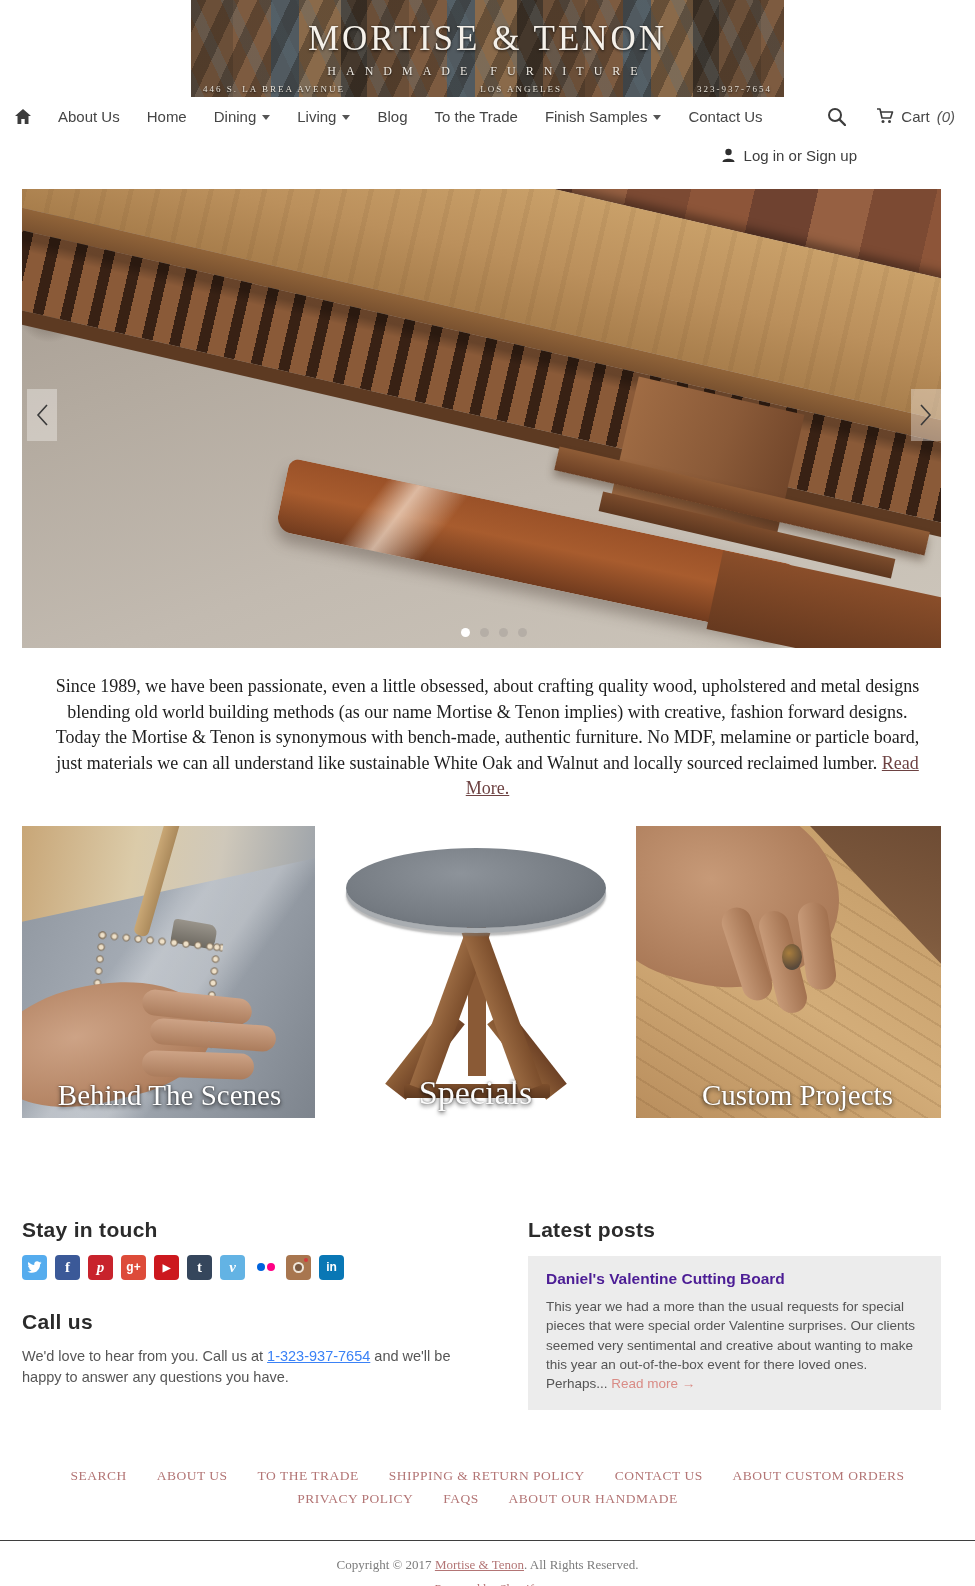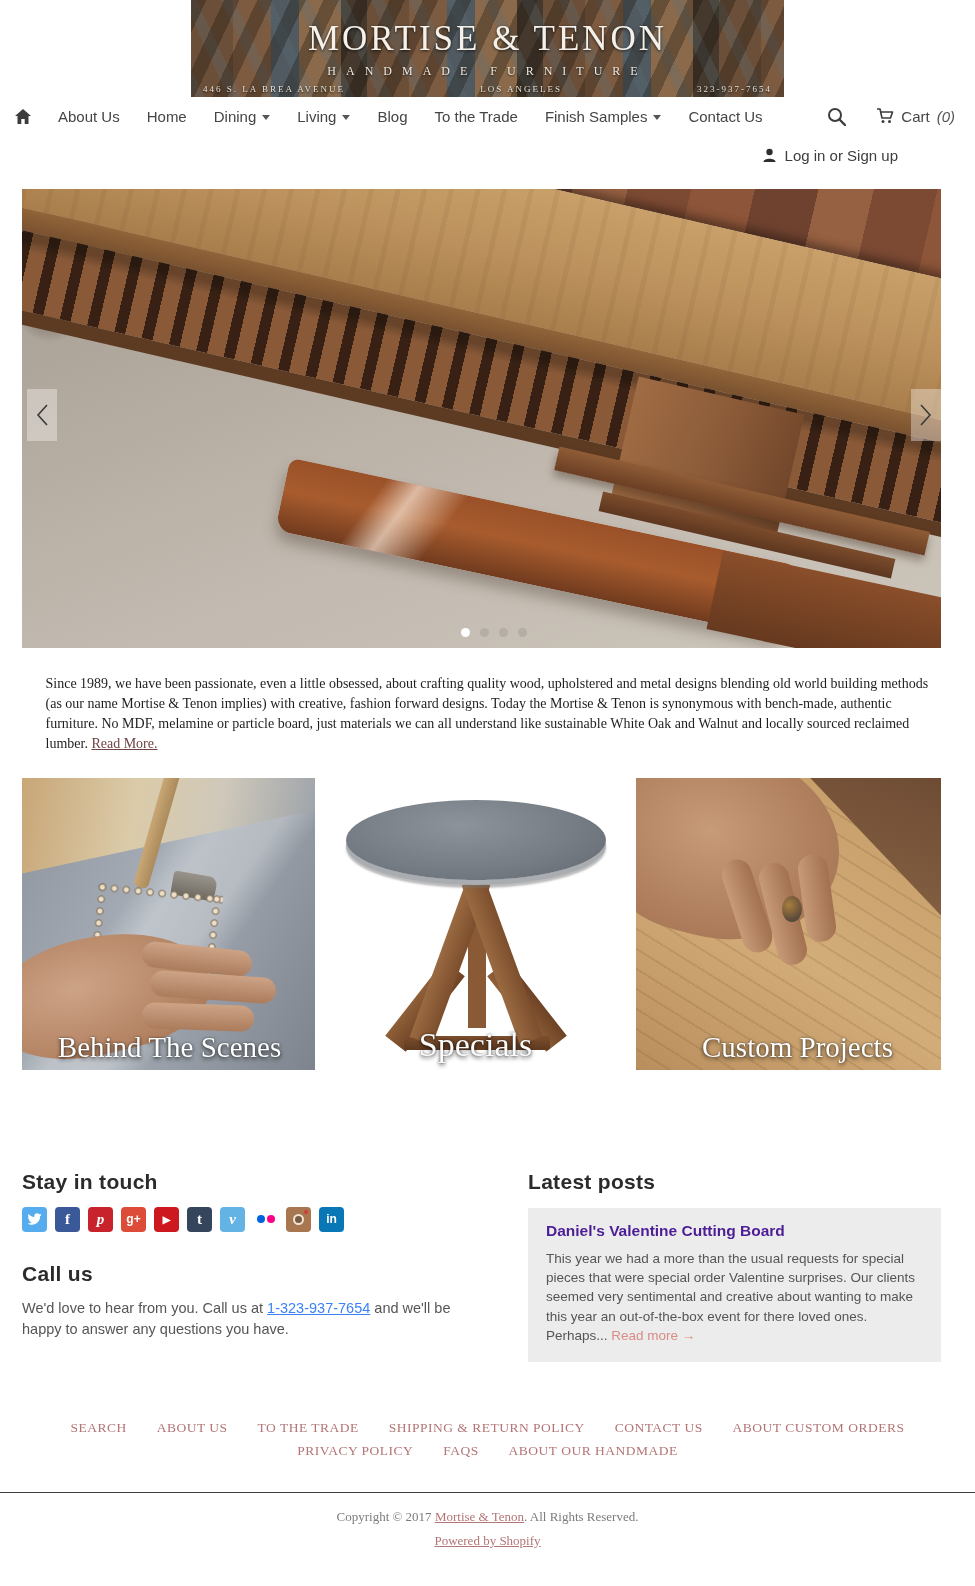--- a/index.html
+++ b/index.html
@@ -52,21 +52,21 @@
     width:0; height:0; border-left:4px solid transparent; border-right:4px solid transparent;
     border-top:5px solid #555; display:inline-block; margin-top:2px;
   }
   .nav-right { margin-left:auto; display:flex; gap:30px; }
   .cart-group { display:flex; align-items:center; gap:7px; }
   .cart-count { font-style:italic; color:#555; }
   .icon-svg { display:block; }
 
   .login-row {
     display:flex; justify-content:flex-end; align-items:center;
-    padding-right:77px; height:30px; margin-top:7px; font-size:15px; color:#3d3d3d;
+    padding-right:118px; height:30px; margin-top:7px; font-size:15px; color:#3d3d3d;
   }
   .login-link { display:flex; align-items:center; gap:8px; }
 
   
   .hero {
     position:relative; width:919px; height:459px; margin:19px auto 0 22px;
     overflow:hidden;
     background:
       radial-gradient(circle at 6% 10%, rgba(55,45,40,.55) 0 14px, rgba(55,45,40,0) 42px),
       radial-gradient(circle at 3% 26%, rgba(70,58,48,.45) 0 10px, rgba(70,58,48,0) 34px),
@@ -109,22 +109,22 @@
     cursor:pointer; z-index:5;
   }
   .arrow-left { left:5px; } .arrow-right { right:0px; }
   .hero-dots { position:absolute; bottom:11px; left:50%; transform:translateX(12px) translateX(-50%);
     display:flex; gap:10px; z-index:5; }
   .dot { width:9px; height:9px; border-radius:50%; background:#b5aea6; cursor:pointer; }
   .dot.active { background:#ffffff; }
 
   
   .intro {
-    width:884px; margin:26px auto 12px; text-align:left;
-    font-family:"Liberation Serif", serif; font-size:14px; line-height:1.42; color:#1e1e1e;
+    width:884px; margin:26px auto 12px; text-align:center;
+    font-family:"Liberation Serif", serif; font-size:18px; line-height:1.42; color:#1e1e1e;
   }
   .read-more-dark { text-decoration:underline; }
 
   
   .cards { width:919px; margin:24px 12px 0 22px; display:flex; justify-content:space-between; }
   .card { position:relative; height:292px; overflow:hidden; cursor:pointer;padding-left:37px; }
   .card1 { width:293px; }
   .card2 { width:300px; background:#ffffff; }
   .card3 { width:305px; }
   .card-caption {

